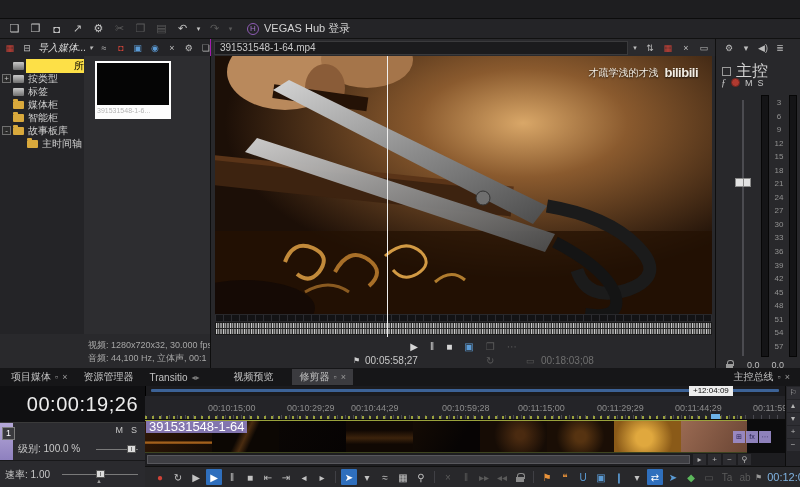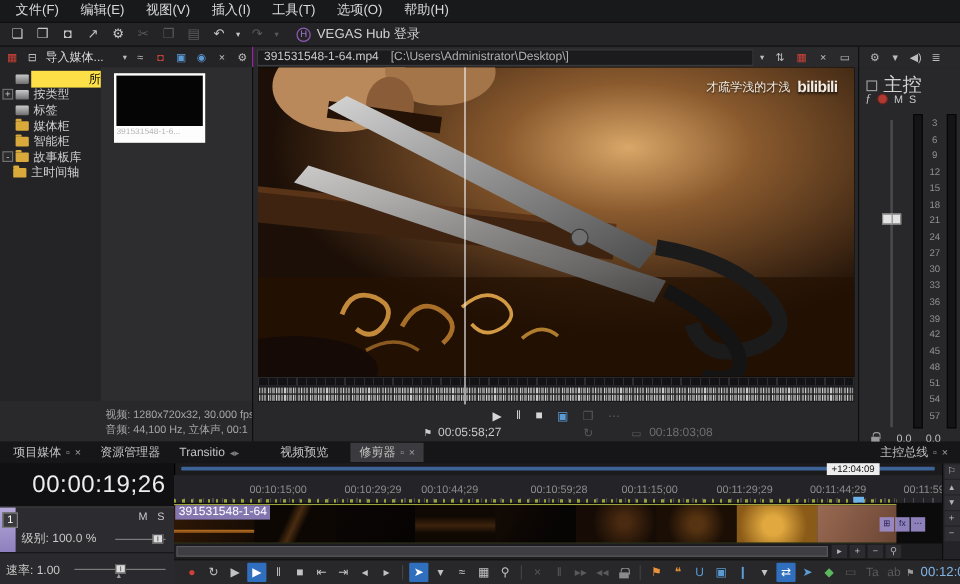--- a/index.html
+++ b/index.html
@@ -24,21 +24,21 @@
   .hub-circle { width:12px; height:12px; border:1px solid #8e5bb5; border-radius:50%; color:#a273c9; font-size:8px; line-height:10px; text-align:center; }
 
   
   #toolbar3 { position:absolute; left:0; top:38px; width:800px; height:18px; background:#242427; border-top:1px solid #111; display:flex; }
   #tb3-left { width:210px; display:flex; align-items:center; gap:1px; padding-left:2px; }
   .tb3-i { width:16px; height:15px; display:flex; align-items:center; justify-content:center; font-size:9px; color:#bdbdbd; }
   .red { color:#cf4237 !important; }
   .blue { color:#5b9bd5 !important; }
   .green { color:#5cb85c !important; }
   .orange { color:#e8923a !important; }
-  .import-btn { display:flex; align-items:center; font-size:10px; color:#dadada; padding:0 2px; gap:16px; white-space:nowrap; }
+  .import-btn { display:flex; align-items:center; font-size:10px; color:#dadada; padding:0 2px; gap:3px; white-space:nowrap;font-style:italic; }
   .caret-sm { font-size:7px; color:#bbb; }
   #tb3-trim { width:505px; display:flex; align-items:center; background:#2a2a2d; border-left:1px solid #a21caf; padding:0 3px; gap:2px; }
   #file-combo { flex:1; height:14px; background:#1b1b1d; border:1px solid #3a3a3c; font-size:10px; color:#c8c8c8; display:flex; align-items:center; gap:10px; padding:0 5px; white-space:nowrap; overflow:hidden; }
   #tb3-master { width:85px; display:flex; align-items:center; gap:3px; padding-left:6px; background:#28282b; border-left:1px solid #101010; }
 
   
   #left-panel { position:absolute; left:0; top:56px; width:210px; height:312px; background:#29292c; }
   #tree { position:absolute; left:0; top:0; width:84px; height:278px; background:#242427; padding-top:3px; }
   .tree-item { display:flex; align-items:center; height:13px; padding-left:2px; gap:2px; }
   .exp { width:9px; height:9px; border:1px solid #6f6f6f; background:#2b2b2b; color:#c5c5c5; font-size:8px; line-height:7px; text-align:center; flex:none; }
@@ -125,21 +125,21 @@
   .tl-scroll-bar { position:absolute; left:5px; top:3px; width:628px; height:3px; background:#3c6296; border-radius:1px; }
   .tl-tooltip { position:absolute; left:543px; top:0; height:10px; padding:0 4px; background:#ededed; color:#111; font-size:8px; line-height:10px; }
   #ruler { position:absolute; left:145px; top:10px; width:640px; height:24px; background:#242428; border-bottom:1px solid #0c0c0c; overflow:hidden; }
   .ruler-tick { position:absolute; top:7px; font-size:9px; color:#8c8c8c; white-space:nowrap; }
   .ruler-minor { position:absolute; left:0; bottom:0; width:640px; height:4px; background:repeating-linear-gradient(90deg,#4a4a50 0 1px,transparent 1px 8px); }
   .ruler-clipticks { position:absolute; left:0; bottom:0; width:602px; height:3px; background:repeating-linear-gradient(90deg,#9aa23c 0 2px,transparent 2px 7px); }
   .ruler-cursor { position:absolute; left:566px; bottom:0; width:9px; height:5px; background:#6db3e8; }
   #track-area { position:absolute; left:145px; top:34px; width:640px; height:33px; background:#0b0b0c; }
   #clip { position:absolute; left:0; top:0; width:602px; height:33px; display:flex; border-top:1px solid #9aa23c; border-bottom:1px solid #3e4420; }
   .clip-seg { height:100%; flex:none; }
-  #clip-label { position:absolute; left:1px; top:1px; height:12px; background:rgba(141,127,190,.92); color:#fff; font-size:10px; line-height:12px; padding:0 3px; }
+  #clip-label { position:absolute; left:1px; top:1px; height:12px; background:rgba(141,127,190,.92); color:#fff; font-size:13px; line-height:12px; padding:0 3px; }
   #clip-chips { position:absolute; left:588px; top:11px; display:flex; gap:1px; }
   .chip { width:12px; height:12px; background:rgba(156,142,206,.9); color:#241d4e; font-size:7px; line-height:12px; text-align:center; }
   #tl-hscroll { position:absolute; left:145px; top:67px; width:640px; height:13px; background:#1d1d20; }
   .hthumb { position:absolute; left:2px; top:2px; width:543px; height:9px; background:#3e3e43; border:1px solid #57575c; }
   #hscroll-btns { position:absolute; right:34px; top:1px; display:flex; gap:2px; }
   .sc-btn { width:13px; height:11px; background:#2c2c30; color:#b5b5b5; font-size:8px; line-height:11px; text-align:center; }
   #vscroll { position:absolute; left:785px; top:0; width:15px; height:80px; background:#242428; border-left:1px solid #0c0c0c; display:flex; flex-direction:column; align-items:center; gap:1px; padding-top:1px; }
   .v-btn { width:13px; height:12px; background:#2e2e33; color:#b5b5b5; font-size:8px; line-height:12px; text-align:center; flex:none; }
 
   #transport { position:absolute; left:145px; top:80px; width:655px; height:21px; background:#28282b; border-top:1px solid #101010; display:flex; align-items:center; padding-left:7px; gap:2px; }
@@ -150,30 +150,20 @@
   .tbar-i.lockx::after { content:""; position:absolute; left:5px; top:4px; width:6px; height:5px; border:1px solid #8a8a8a; border-bottom:none; border-radius:3px 3px 0 0; }
   #transport-time { margin-left:auto; display:flex; align-items:center; gap:5px; padding-right:8px; font-size:11px; }
   #transport-time .tt { color:#7fb2e0; }
   #transport-time .tm { color:#9a9a9a; font-size:8px; }
 </style>
 </head>
 <body>
 
 <div id="app">
 
-  <div id="menubar">
-
-  <span class="menu-item">文件(F)</span>
-      <span class="menu-item">编辑(E)</span>
-      <span class="menu-item">视图(V)</span>
-      <span class="menu-item">插入(I)</span>
-      <span class="menu-item">工具(T)</span>
-      <span class="menu-item">选项(O)</span>
-      <span class="menu-item">帮助(H)</span>
-    </div>
 
   <div id="toolbar2">
     <span style="display:flex;align-items:center;gap:2px">
 
     <span class="tb2-i">❏</span>
         <span class="tb2-i">❒</span>
         <span class="tb2-i">◘</span>
         <span class="tb2-i">↗</span>
         <span class="tb2-i">⚙</span>
         <span class="tb2-i dim">✂</span>
@@ -210,21 +200,20 @@
           <span class="tb3-i">×</span>
           <span class="tb3-i">⚙</span>
           <span class="tb3-i">❏</span>
           <span class="tb3-i">▶</span>
           <span class="tb3-i">❙</span>
         </span>
     </div>
     <div id="tb3-trim">
       <div id="file-combo">
         <span>391531548-1-64.mp4</span>
-        <span style="color:#b0b0b0">[C:\Users\Administrator\Desktop\]</span>
       </div>
       <span class="tb3-i" style="width:10px;font-size:7px">▾</span>
       <span style="display:flex;gap:2px">
 
       <span class="tb3-i">⇅</span>
           <span class="tb3-i red">▦</span>
           <span class="tb3-i">×</span>
           <span class="tb3-i">▭</span>
         </span>
     </div>
@@ -269,21 +258,21 @@
 
         <span class="t-icon icon-folder"></span>
         <span class="lbl">智能柜</span>
       </div>
         <div class="tree-item folder">
         <span class="exp">-</span>
 
         <span class="t-icon icon-folder"></span>
         <span class="lbl">故事板库</span>
       </div>
-        <div class="tree-item folder" style="padding-left: 0;">
+        <div class="tree-item folder" style="padding-left: 16px;">
         <span class="exp"></span>
 
         <span class="t-icon icon-folder"></span>
         <span class="lbl">主时间轴</span>
       </div>
       </div>
     <div id="thumbs">
       <div class="thumb-card">
         <div class="thumb-img"></div>
         <div class="thumb-lbl">391531548-1-6...</div>

